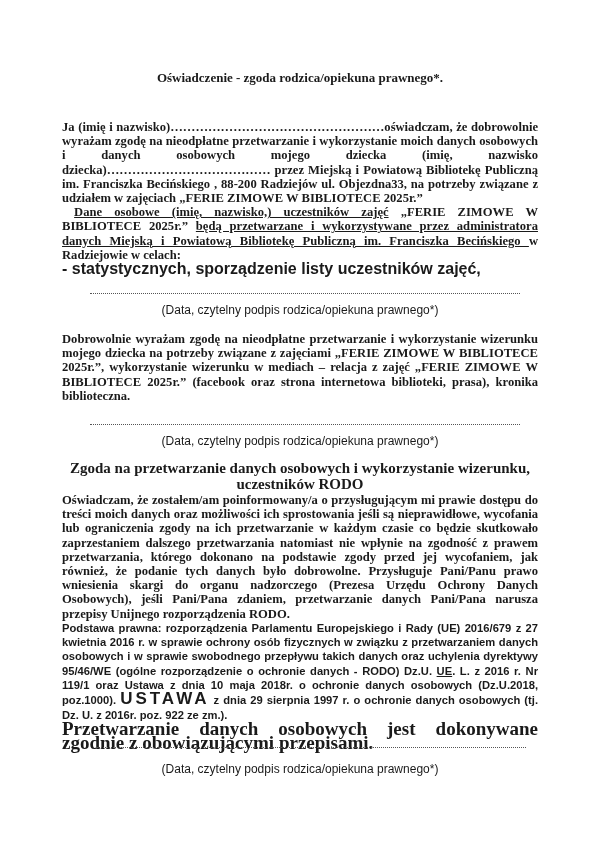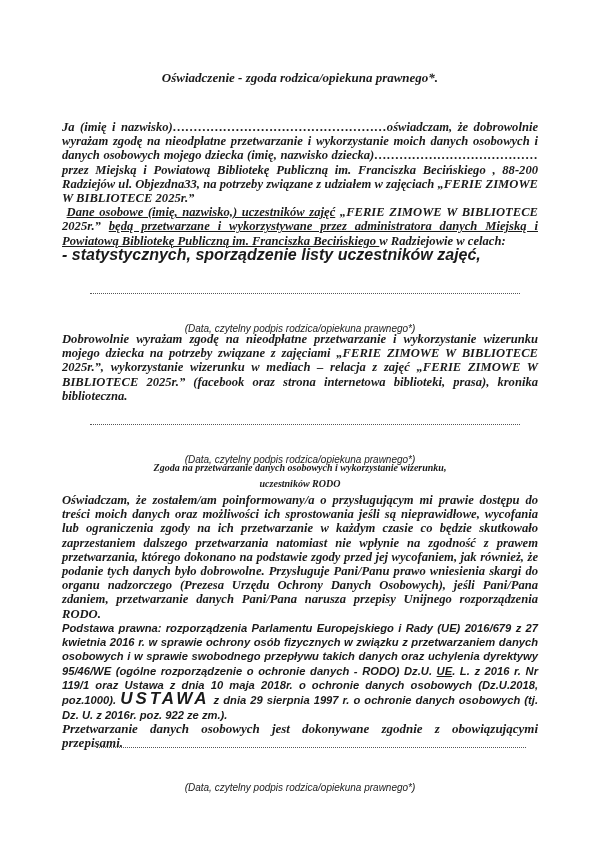--- a/index.html
+++ b/index.html
@@ -1,35 +1,35 @@
 <!DOCTYPE html>
 <html><head>
 <meta charset="utf-8">
 <style>
   html, body { margin: 0; padding: 0; }
   body {
     width: 600px; height: 850px; background: #ffffff; color: #1a1a1a;
     position: relative; overflow: hidden;
     font-family: "Liberation Serif", serif;
   }
-  .page { position: absolute; left: 0; top: 0; width: 600px; height: 850px; font-style: italic; }
+  .page { position: absolute; left: 0; top: 0; width: 600px; height: 850px; }
   .title-block { position: absolute; top: 70px; left: 0; width: 600px; text-align: center;
     font-weight: bold; font-size: 13px; line-height: 15px; }
   .body-block { position: absolute; left: 62px; width: 476px;
     font-weight: bold; font-size: 12.6px; line-height: 14.2px; text-align: justify; }
   .body-block p { margin: 0; }
   .sans { font-family: "Liberation Sans", sans-serif; font-weight: bold; font-size: 11.2px; }
   .sans-normal { font-family: "Liberation Sans", sans-serif; font-weight: bold; font-size: 16px; }
   .u { text-decoration: underline; }
   .sig-dots { position: absolute; left: 90px; width: 430px; height: 1px;
     border-top: 1px dotted #555; }
   .sig-label { position: absolute; left: 0; width: 600px; text-align: center;
-    font-family: "Liberation Sans", sans-serif; font-size: 10px; font-weight: normal; color: #1a1a1a; margin-top: 20px; }
+    font-family: "Liberation Sans", sans-serif; font-size: 12px; font-weight: normal; color: #1a1a1a; }
   .section-title { position: absolute; top: 460px; left: 0; width: 600px; text-align: center;
-    font-weight: bold; font-size: 10px; line-height: 16px; }
+    font-weight: bold; font-size: 15px; line-height: 16px; }
   .spaced { letter-spacing: 3px; font-size: 17px; }
 </style>
 </head>
 <body>
 
 <div class="page">
 
   <div class="title-block">
     <div>Oświadczenie  - zgoda rodzica/opiekuna prawnego*.</div>
   </div>
@@ -51,19 +51,19 @@
   <div class="sig-label" style="top:434px;">(Data, czytelny podpis rodzica/opiekuna prawnego*)</div>
 
   <div class="section-title">
     <div>Zgoda na przetwarzanie danych osobowych i wykorzystanie wizerunku,</div>
     <div>uczestników RODO</div>
   </div>
 
   <div class="body-block" style="top:493px;">
     <p>Oświadczam, że zostałem/am poinformowany/a o przysługującym mi prawie dostępu do treści moich danych oraz możliwości ich sprostowania jeśli są nieprawidłowe, wycofania lub ograniczenia zgody na ich przetwarzanie w każdym czasie co będzie skutkowało zaprzestaniem dalszego przetwarzania natomiast nie wpłynie na zgodność z prawem przetwarzania, którego dokonano na podstawie zgody przed jej wycofaniem, jak również, że podanie tych danych było dobrowolne. Przysługuje Pani/Panu prawo wniesienia skargi do organu nadzorczego (Prezesa Urzędu Ochrony Danych Osobowych), jeśli Pani/Pana zdaniem, przetwarzanie danych Pani/Pana narusza przepisy Unijnego rozporządzenia RODO.</p>
     <p class="sans" style="line-height:14.3px;"><span>Podstawa prawna: rozporządzenia Parlamentu Europejskiego i Rady (UE) 2016/679 z 27 kwietnia 2016 r. w sprawie ochrony osób fizycznych w związku z przetwarzaniem danych osobowych i w sprawie swobodnego przepływu takich danych oraz uchylenia dyrektywy 95/46/WE (ogólne rozporządzenie o ochronie danych  - RODO) Dz.U. </span><span class="u">UE</span><span>. L. z 2016 r. Nr 119/1 oraz Ustawa z dnia 10 maja 2018r. o ochronie danych osobowych (Dz.U.2018, poz.1000). </span><span class="spaced">USTAWA</span><span> z dnia 29 sierpnia 1997 r. o ochronie danych osobowych (tj. Dz. U. z 2016r. poz. 922 ze zm.).</span></p>
-    <p style="font-size:13px;">Przetwarzanie danych osobowych jest dokonywane zgodnie z obowiązującymi przepisami.</p>
+    <p style="font-size:19px;">Przetwarzanie danych osobowych jest dokonywane zgodnie z obowiązującymi przepisami.</p>
   </div>
 
   <div class="sig-dots" style="top:747px;left:96px;"></div>
   <div class="sig-label" style="top:762px;">(Data, czytelny podpis rodzica/opiekuna prawnego*)</div>
 
 </div>
 
 </body></html>

